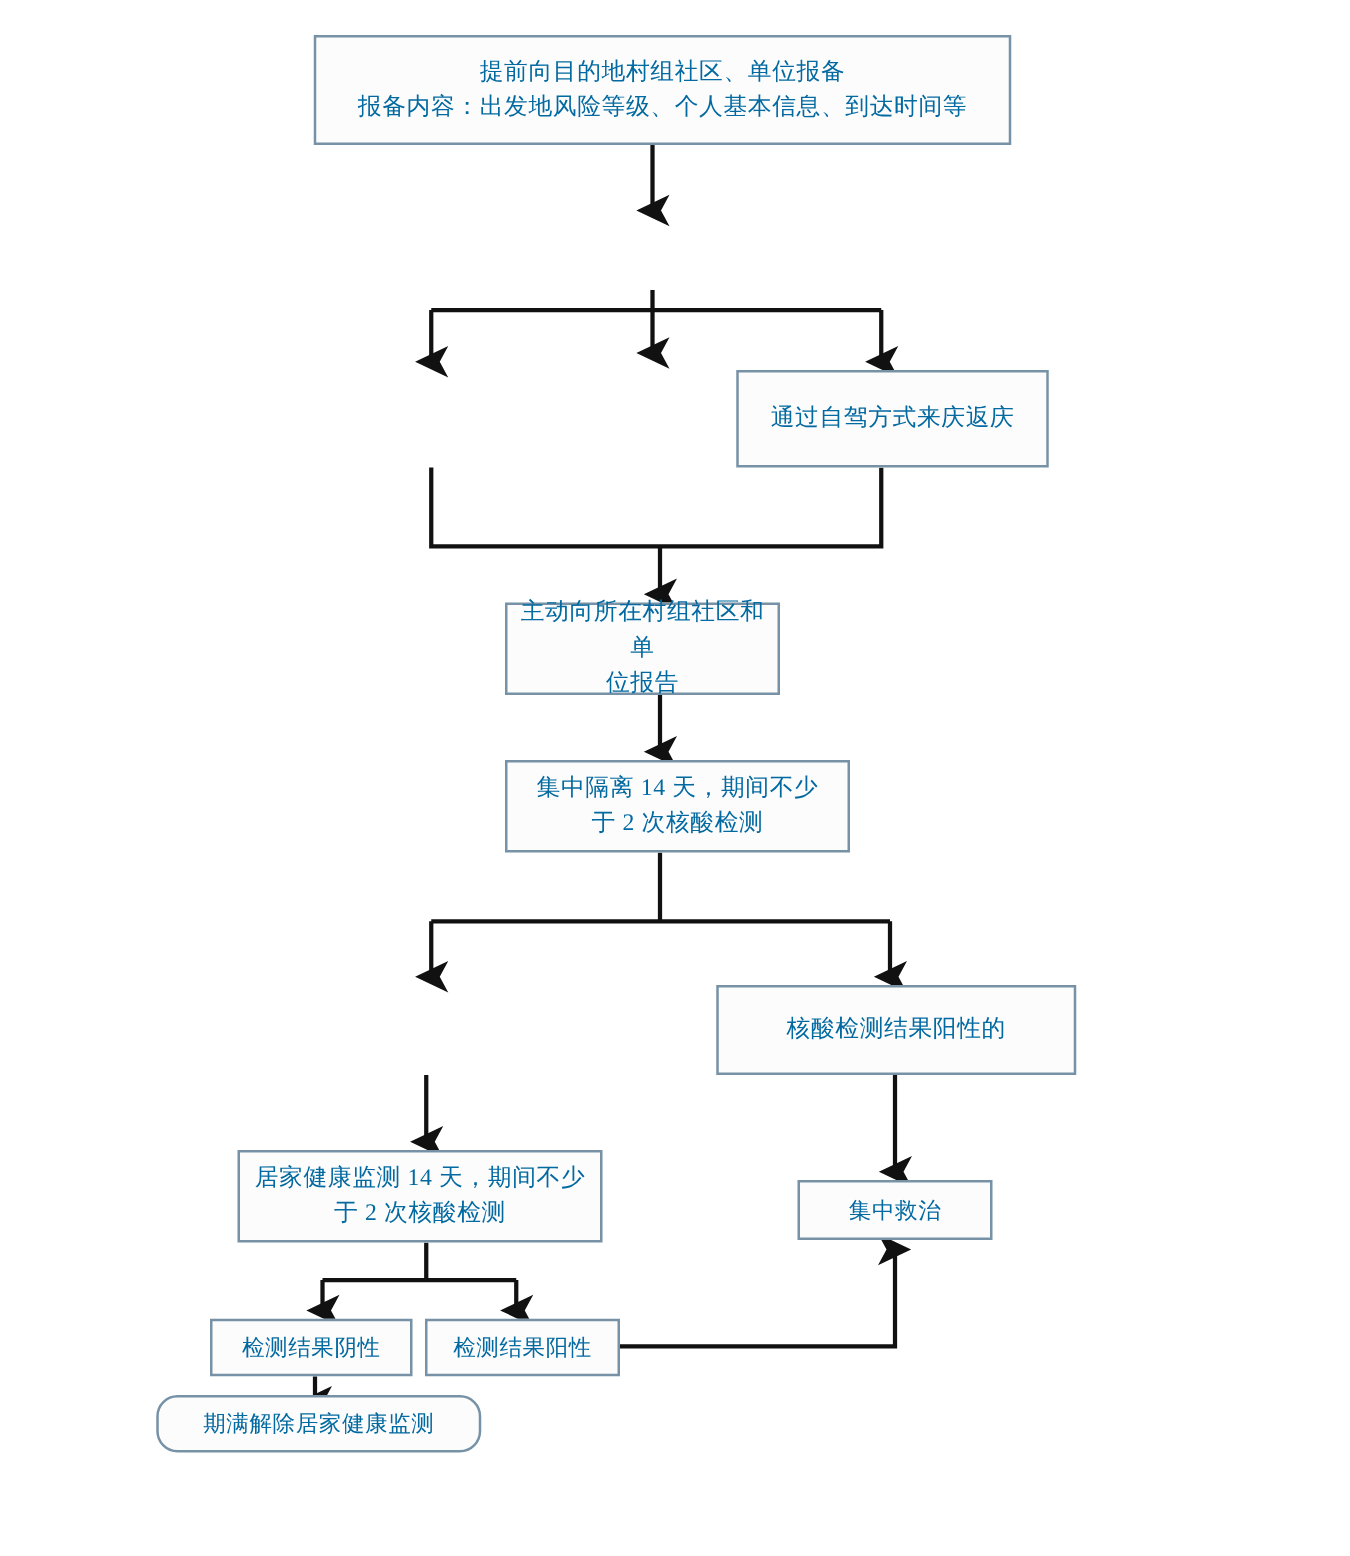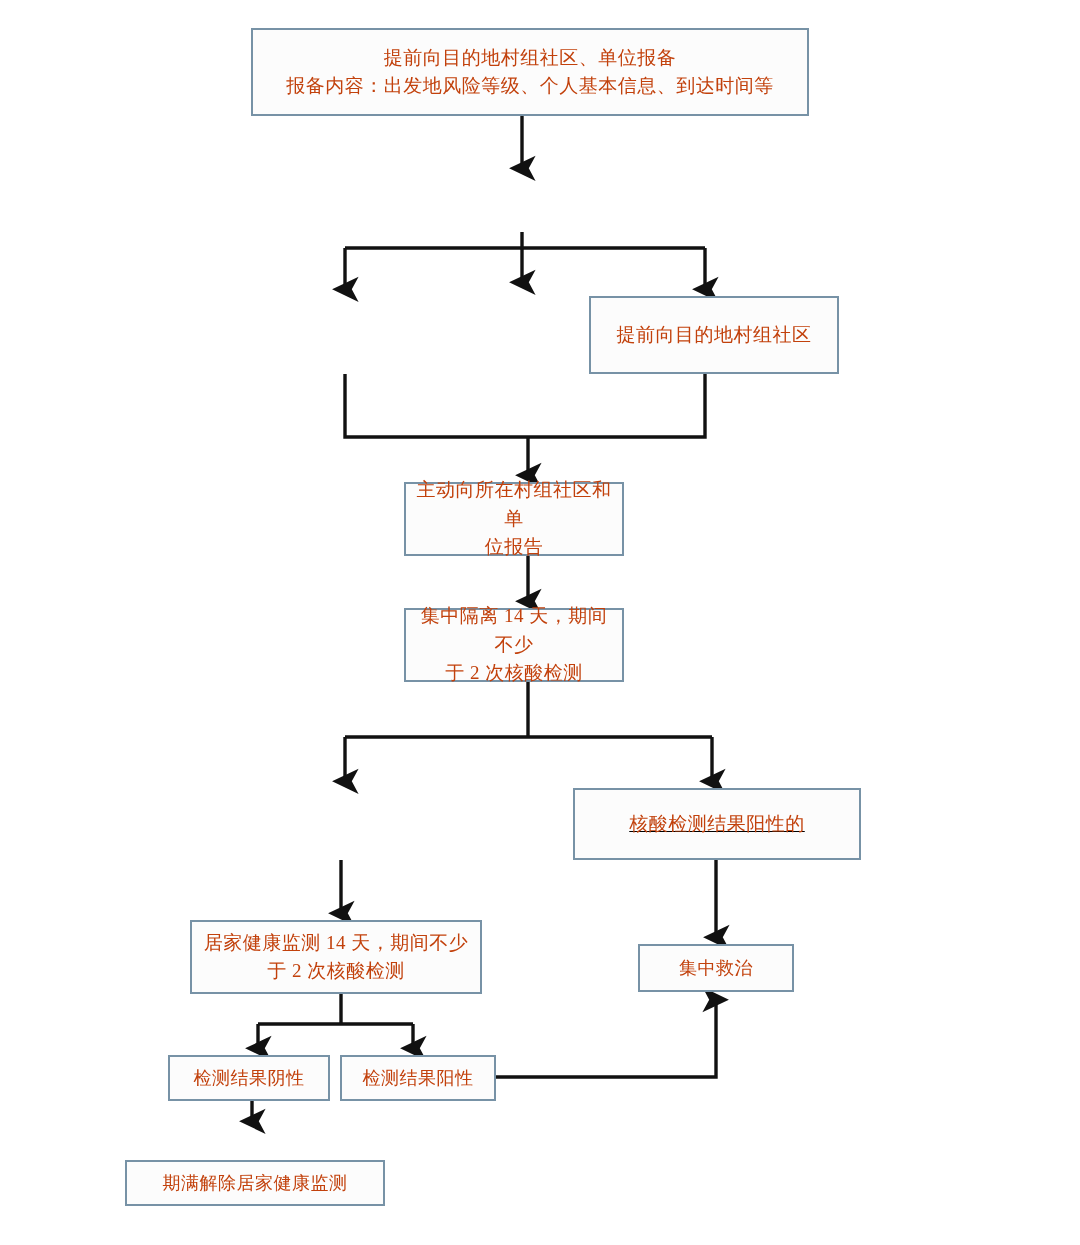--- a/index.html
+++ b/index.html
@@ -31,21 +31,21 @@
     box-sizing: border-box;
     background: #fcfcfc;
     border: 2px solid #7792a6;
     display: flex;
     align-items: center;
     justify-content: center;
     text-align: center;
   }
   .node-label {
     display: block;
-    color: #c2410c;
+    color: #0369a1;
     font-size: 19px;
     line-height: 1.5;
     letter-spacing: 0.5px;
     white-space: pre-line;
     padding: 0 8px;
   }
   .node.wide .node-label { font-size: 19px; }
   .node.small .node-label { font-size: 18px; }
 </style>
 </head>
@@ -93,52 +93,52 @@
   </svg>
 
   <div class="node wide" style="left:251px; top:28px; width:558px; height:88px;">
     <span class="node-label">提前向目的地村组社区、单位报备
 报备内容：出发地风险等级、个人基本信息、到达时间等</span>
   </div>
 
 
 
   <div class="node" style="left:589px; top:296px; width:250px; height:78px;">
-    <span class="node-label">提前向目的地村组社区</span>
+    <span class="node-label">通过自驾方式来庆返庆</span>
   </div>
 
   <div class="node" style="left:404px; top:482px; width:220px; height:74px;">
     <span class="node-label">主动向所在村组社区和单
 位报告</span>
   </div>
 
-  <div class="node" style="left:404px; top:608px; width:220px; height:74px;">
+  <div class="node" style="left:404px; top:608px; width:276px; height:74px;">
     <span class="node-label">集中隔离 14 天，期间不少
 于 2 次核酸检测</span>
   </div>
 
 
-  <div class="node" style="left:573px; top:788px; width:288px; height:72px;text-decoration:underline;">
+  <div class="node" style="left:573px; top:788px; width:288px; height:72px;">
     <span class="node-label">核酸检测结果阳性的</span>
   </div>
 
   <div class="node" style="left:190px; top:920px; width:292px; height:74px;font-family:Liberation Serif, serif;">
     <span class="node-label">居家健康监测 14 天，期间不少
 于 2 次核酸检测</span>
   </div>
 
   <div class="node small" style="left:638px; top:944px; width:156px; height:48px;">
     <span class="node-label">集中救治</span>
   </div>
 
   <div class="node small" style="left:168px; top:1055px; width:162px; height:46px;">
     <span class="node-label">检测结果阴性</span>
   </div>
 
   <div class="node small" style="left:340px; top:1055px; width:156px; height:46px;">
     <span class="node-label">检测结果阳性</span>
   </div>
 
-  <div class="node small" style="left:125px; top:1160px; width:260px; height:46px;">
+  <div class="node small" style="left:125px; top:1116px; width:260px; height:46px;border-radius:17px;">
     <span class="node-label">期满解除居家健康监测</span>
   </div>
 
 </div>
 
 </body></html>

